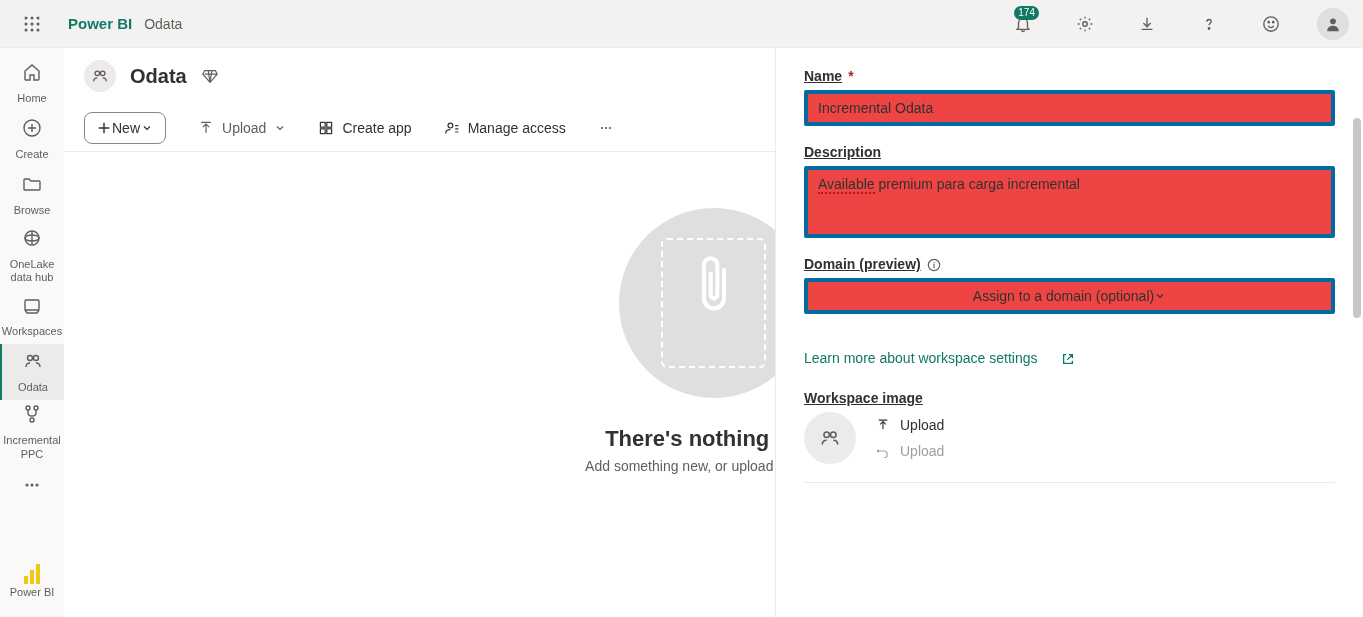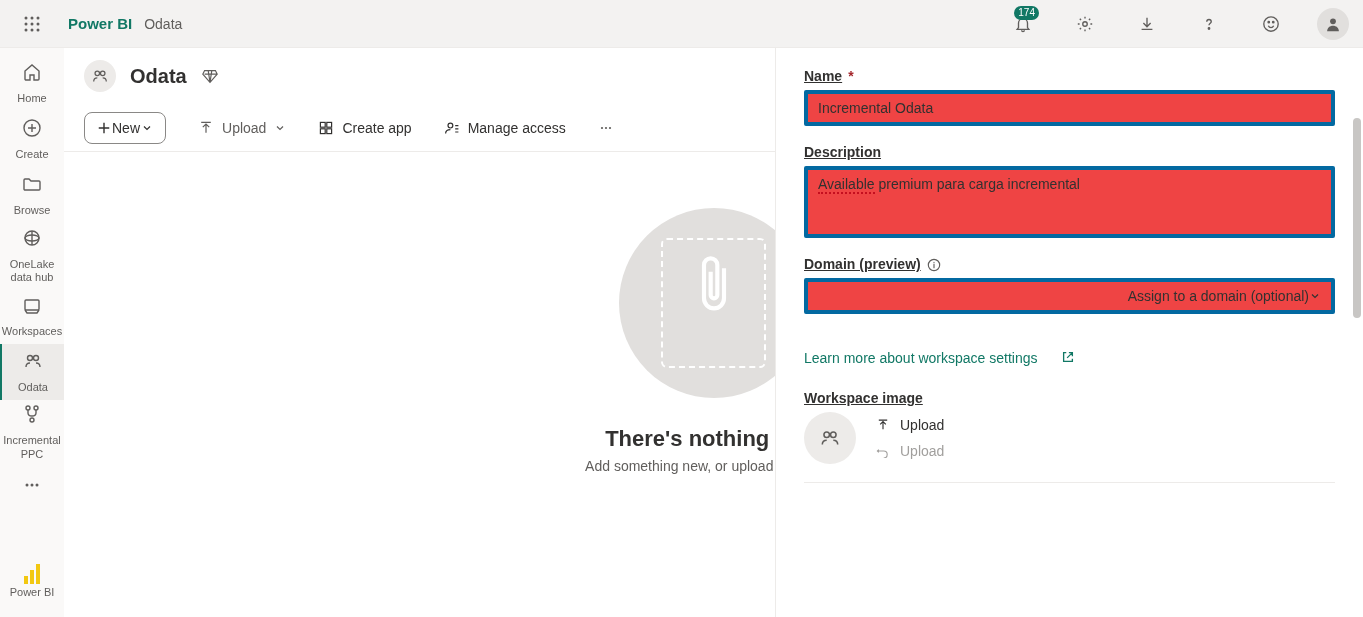--- a/index.html
+++ b/index.html
@@ -267,29 +267,29 @@
     color:#323130;
   }
   .txt-area { height:72px; resize:none; }
   .avail-msg {
     font-size:15px;
     color:#323130;
     margin-top:6px;
     margin-bottom:18px;
   }
   .select-box {
-    display:flex; align-items:center; justify-content:flex-end;
+    display:flex; align-items:center; justify-content:center;
     cursor:pointer;
     color:#323130;
   }
   .learn-link {
     color:#117865;
     font-size:14px;
     display:inline-flex;
-    align-items:flex-start;
+    align-items:flex-end;
     gap:24px;
     margin-top:18px;
     cursor:pointer;
   }
   .section-gap { margin-bottom:18px; }
   .ws-img-row {
     display:flex; align-items:center; gap:20px;
     padding-bottom:18px;
     border-bottom:1px solid #edebe9;
   }

